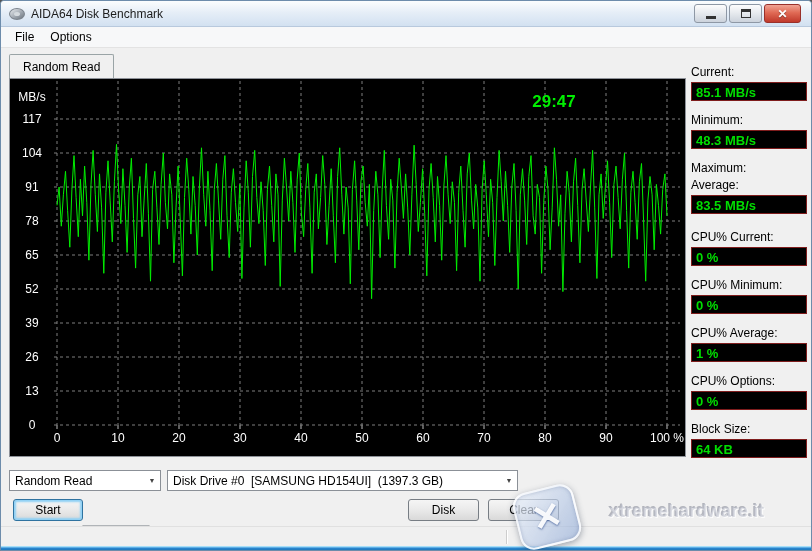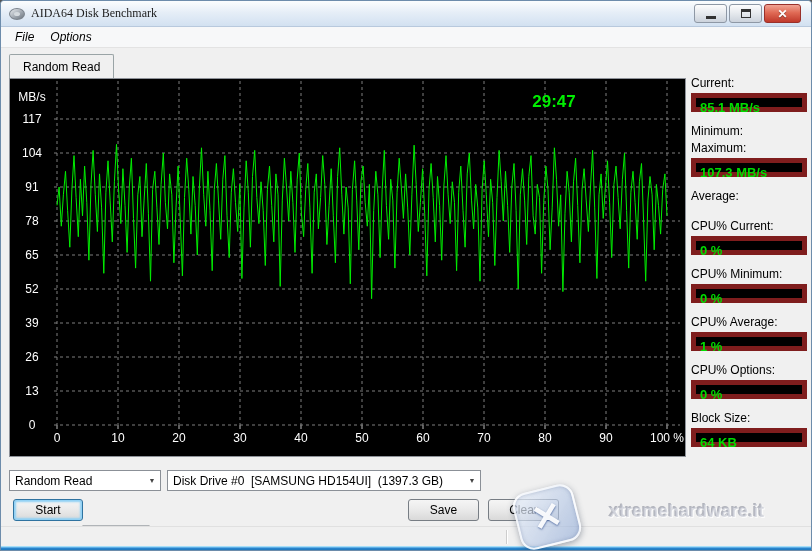--- a/index.html
+++ b/index.html
@@ -8,67 +8,67 @@
     position:relative;width:812px;height:551px;
     font-family:"Liberation Sans",sans-serif;font-size:12px;color:#000;
     background:#f0f0f0;border:1px solid #6d8cab;border-radius:4px 4px 0 0;
     overflow:hidden;
   }
   
   .titlebar{
     position:absolute;left:0;top:0;width:100%;height:26px;
     background:linear-gradient(#fbfdfe,#e6eef7 45%,#d2e1f1);
     border-bottom:1px solid #b8c9dd;border-radius:3px 3px 0 0;
-    display:flex;align-items:center;padding:4px 6px;font-family:Liberation Serif, serif;
+    display:flex;align-items:center;padding:4px 6px;
   }
   .app-icon{width:16px;height:12px;margin:0 6px 0 2px;border-radius:50%;
     background:linear-gradient(145deg,#e8ebee,#9aa2ab 60%,#6f777f);
     border:1px solid #7b838c;position:relative;}
   .app-icon::after{content:"";position:absolute;left:4px;top:3px;width:6px;height:4px;
     border-radius:50%;background:#d5dade;}
   .title-text{flex:1;color:#1c1c1c;}
   .win-btns{display:flex;gap:2px;margin-right:4px;}
   .win-btn{width:33px;height:19px;border:1px solid #8e98a5;border-radius:3px;
     background:linear-gradient(#fdfdfd,#e8ebef 45%,#ccd3dc);
     display:flex;align-items:center;justify-content:center;cursor:default;}
   .win-btn.close{width:37px;border-color:#99302a;
     background:linear-gradient(#f0a494,#e06a55 45%,#c0392b);}
   .glyph-min{width:10px;height:3px;background:#333;margin-top:7px;}
   .glyph-max{width:10px;height:9px;border:1px solid #333;border-top:3px solid #333;background:transparent;}
   .glyph-close{color:#fff;font-weight:bold;font-size:12px;line-height:12px;text-shadow:0 1px 1px rgba(0,0,0,.4);}
   
   .menubar{position:absolute;left:0;top:26px;width:100%;height:21px;background:#f7f8f9;
     border-bottom:1px solid #e3e3e3;display:flex;align-items:center;padding-left:6px;}
-  .menu-item{padding:6px 8px;font-style:italic;}
+  .menu-item{padding:6px 8px;}
   
   .tab{position:absolute;left:8px;top:53px;height:24px;padding:0 13px;
     background:#f0f0f0;border:1px solid #9aa4a6;border-bottom:none;border-radius:2px 2px 0 0;
     display:flex;align-items:center;}
   
   .chart-panel{position:absolute;left:8px;top:77px;width:677px;height:379px;
     background:#000;border:1px solid #8e9299;}
   .chart-panel svg{display:block;width:675px;height:377px;}
   .grid{stroke:#7f7f7f;stroke-width:1;stroke-dasharray:3,3;}
   .tick{stroke:#bdbdbd;stroke-width:1;}
   .axis-label{fill:#ffffff;font:12px "Liberation Sans",sans-serif;}
   .speed-line{fill:none;stroke:#00ee00;stroke-width:1;}
   .timer{fill:#00ee00;font:bold 17px "Liberation Sans",sans-serif;}
   
-  .right-panel{position:absolute;left:690px;top:75px;width:116px;}
+  .right-panel{position:absolute;left:690px;top:64px;width:116px;}
   .stat-label{height:14px;line-height:14px;margin-bottom:3px;}
   .stat-value{height:19px;line-height:17px;margin-bottom:12px;background:#000;
-    border:5px solid #7f1d1d;padding:1px 0 0 4px;color:#00dd00;font-weight:bold;font-size:13px;}
+    border:1px solid #7f1d1d;padding:1px 0 0 4px;color:#00dd00;font-weight:bold;font-size:13px;}
   .group-gap{margin-top:16px;}
   
   .combo{position:absolute;top:469px;height:21px;background:#fff;border:1px solid #8b9097;
     display:flex;align-items:center;padding-left:5px;}
   .combo-text{flex:1;white-space:pre;overflow:hidden;}
   .combo-arrow{width:16px;text-align:center;font-size:7px;color:#444;flex:0 0 16px;}
   #combo-test{left:8px;width:152px;}
-  #combo-drive{left:166px;width:314px;}
+  #combo-drive{left:166px;width:351px;}
   
   .btn{position:absolute;top:498px;width:70px;height:22px;border:1px solid #777d84;border-radius:3px;
     background:linear-gradient(#f5f5f5,#ebebeb 45%,#d9d9d9);
     display:flex;align-items:center;justify-content:center;}
   #btn-start{left:12px;border-color:#2f73a0;box-shadow:inset 0 0 2px 2px #8ed0f5;text-align:right;}
   #btn-stop{left:80px;border-color:#b0b4b8;background:#404040;color:#8a8a8a;margin-top:26px;}
   #btn-save{left:407px;width:71px;}
   #btn-clear{left:487px;width:71px;}
   
   .statusbar{position:absolute;left:0;top:525px;width:100%;height:20px;background:#f0f0f0;
@@ -179,23 +179,24 @@
         <text x="22" y="22" class="axis-label" text-anchor="middle">MB/s</text>
         <polyline points="47.0,126.3 49.1,108.0 51.3,147.2 53.4,115.8 55.5,92.3 57.6,131.5 59.8,168.2 61.9,110.6 64.0,76.6 66.1,118.5 68.3,157.7 70.4,100.2 72.5,136.8 74.6,87.1 76.8,123.7 78.9,181.2 81.0,105.4 83.1,71.4 85.3,115.8 87.4,152.5 89.5,94.9 91.6,128.9 93.8,194.3 95.9,113.2 98.0,81.8 100.1,121.1 102.3,162.9 104.4,102.8 106.5,65.4 108.6,110.6 110.8,144.6 112.9,89.7 115.0,126.3 117.1,173.4 119.3,108.0 121.4,79.2 123.5,139.4 125.6,189.1 127.8,115.8 129.9,97.5 132.0,157.7 134.1,121.1 136.3,84.5 138.4,134.2 140.5,202.2 142.6,110.6 144.8,92.3 146.9,128.9 149.0,165.5 151.1,105.4 153.3,74.0 155.4,123.7 157.5,149.8 159.6,94.9 161.8,115.8 163.9,183.8 166.0,128.9 168.1,87.1 170.3,142.0 172.4,196.9 174.5,118.5 176.7,79.2 178.8,110.6 180.9,155.1 183.0,97.5 185.2,126.3 187.3,176.0 189.4,108.0 191.5,68.8 193.7,115.8 195.8,147.2 197.9,92.3 200.0,131.5 202.2,191.7 204.3,110.6 206.4,84.5 208.5,121.1 210.7,160.3 212.8,100.2 214.9,76.6 217.0,136.8 219.2,178.6 221.3,113.2 223.4,89.7 225.5,123.7 227.7,152.5 229.8,105.4 231.9,199.5 234.0,128.9 236.2,81.8 238.3,113.2 240.4,168.2 242.5,97.5 244.7,71.4 246.8,118.5 248.9,144.6 251.0,102.8 253.2,131.5 255.3,186.5 257.4,110.6 259.5,87.1 261.7,126.3 263.8,162.9 265.9,94.9 268.0,115.8 270.2,207.4 272.3,121.1 274.4,79.2 276.5,108.0 278.7,142.0 280.8,92.3 282.9,123.7 285.0,173.4 287.2,100.2 289.3,74.0 291.4,134.2 293.6,157.7 295.7,110.6 297.8,84.5 299.9,128.9 302.1,194.3 304.2,113.2 306.3,94.9 308.4,149.8 310.6,118.5 312.7,76.6 314.8,105.4 316.9,165.5 319.1,126.3 321.2,89.7 323.3,136.8 325.4,183.8 327.6,97.5 329.7,68.8 331.8,115.8 333.9,155.1 336.1,108.0 338.2,128.9 340.3,204.8 342.4,110.6 344.6,81.8 346.7,121.1 348.8,170.8 350.9,102.8 353.1,87.1 355.2,123.7 357.3,147.2 359.4,105.4 361.6,219.7 363.7,131.5 365.8,92.3 367.9,115.8 370.1,178.6 372.2,110.6 374.3,71.4 376.4,126.3 378.6,160.3 380.7,100.2 382.8,121.1 384.9,189.1 387.1,113.2 389.2,79.2 391.3,108.0 393.4,139.4 395.6,94.9 397.7,128.9 399.8,176.0 401.9,115.8 404.1,66.2 406.2,105.4 408.3,152.5 410.4,123.7 412.6,89.7 414.7,134.2 416.8,196.9 419.0,110.6 421.1,84.5 423.2,118.5 425.3,162.9 427.5,97.5 429.6,126.3 431.7,181.2 433.8,108.0 436.0,76.6 438.1,115.8 440.2,144.6 442.3,102.8 444.5,123.7 446.6,191.7 448.7,113.2 450.8,87.1 453.0,131.5 455.1,168.2 457.2,94.9 459.3,74.0 461.5,121.1 463.6,149.8 465.7,105.4 467.8,128.9 470.0,202.2 472.1,110.6 474.2,81.8 476.3,115.8 478.5,157.7 480.6,100.2 482.7,123.7 484.8,186.5 487.0,118.5 489.1,71.4 491.2,102.8 493.3,142.0 495.5,92.3 497.6,126.3 499.7,173.4 501.8,108.0 504.0,84.5 506.1,131.5 508.2,210.0 510.3,115.8 512.5,89.7 514.6,121.1 516.7,165.5 518.8,97.5 521.0,76.6 523.1,136.8 525.2,155.1 527.3,105.4 529.5,118.5 531.6,194.3 533.7,123.7 535.9,87.1 538.0,110.6 540.1,170.8 542.2,128.9 544.4,68.8 546.5,100.2 548.6,147.2 550.7,115.8 552.9,212.6 555.0,134.2 557.1,92.3 559.2,113.2 561.4,162.9 563.5,102.8 565.6,79.2 567.7,126.3 569.9,183.8 572.0,110.6 574.1,89.7 576.2,121.1 578.4,152.5 580.5,108.0 582.6,71.4 584.7,128.9 586.9,199.5 589.0,115.8 591.1,94.9 593.2,139.4 595.4,108.0 597.5,81.8 599.6,123.7 601.7,178.6 603.9,105.4 606.0,87.1 608.1,118.5 610.2,149.8 612.4,100.2 614.5,74.0 616.6,131.5 618.7,189.1 620.9,113.2 623.0,92.3 625.1,123.7 627.2,160.3 629.4,102.8 631.5,84.5 633.6,142.0 635.7,202.2 637.9,121.1 640.0,97.5 642.1,115.8 644.2,170.8 646.4,105.4 648.5,126.3 650.6,155.1 652.7,110.6 654.9,94.9 657.0,136.8 " class="speed-line"></polyline>
         <text x="544" y="28" class="timer" text-anchor="middle">29:47</text>
       </svg>
   </div>
 
   <div class="right-panel">
     <div class="stat-label">Current:</div>
     <div class="stat-value">85.1 MB/s</div>
     <div class="stat-label">Minimum:</div>
+    <div class="stat-value">48.3 MB/s</div>
     <div class="stat-label">Maximum:</div>
-    <div class="stat-value">107.3 MB/s</div>
     <div class="stat-label">Average:</div>
+    <div class="stat-value">83.5 MB/s</div>
     <div class="stat-label group-gap">CPU% Current:</div>
     <div class="stat-value">0 %</div>
     <div class="stat-label">CPU% Minimum:</div>
     <div class="stat-value">0 %</div>
     <div class="stat-label">CPU% Average:</div>
     <div class="stat-value">1 %</div>
     <div class="stat-label">CPU% Options:</div>
     <div class="stat-value">0 %</div>
     <div class="stat-label">Block Size:</div>
     <div class="stat-value">64 KB</div>
@@ -205,21 +206,21 @@
     <span class="combo-text">Random Read</span>
     <span class="combo-arrow">▼</span>
   </div>
   <div class="combo" id="combo-drive">
     <span class="combo-text">Disk Drive #0  [SAMSUNG HD154UI]  (1397.3 GB)</span>
     <span class="combo-arrow">▼</span>
   </div>
 
   <div class="btn" id="btn-start">Start</div>
   <div class="btn" id="btn-stop">Stop</div>
-  <div class="btn" id="btn-save">Save</div>
+  <div class="btn" id="btn-save">Disk</div>
   <div class="btn" id="btn-clear">Clear</div>
 
   <div class="statusbar">
     <div class="status-divider"></div>
   </div>
   <div class="bottom-border"></div>
 
   <div class="watermark">
     <div class="wm-logo">
       <span>✕</span>

